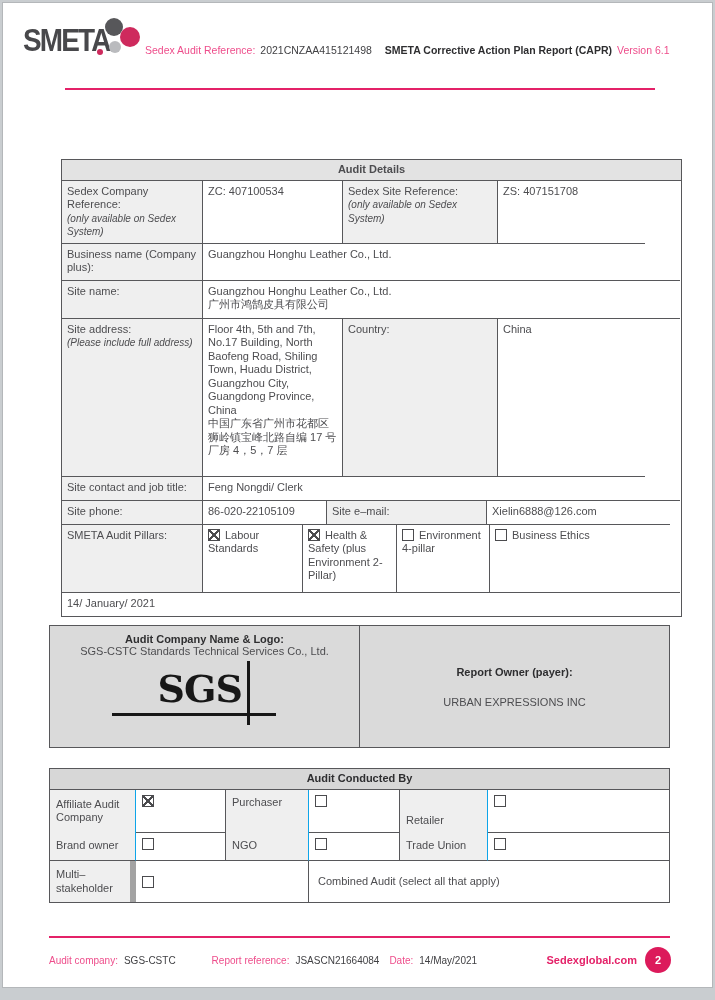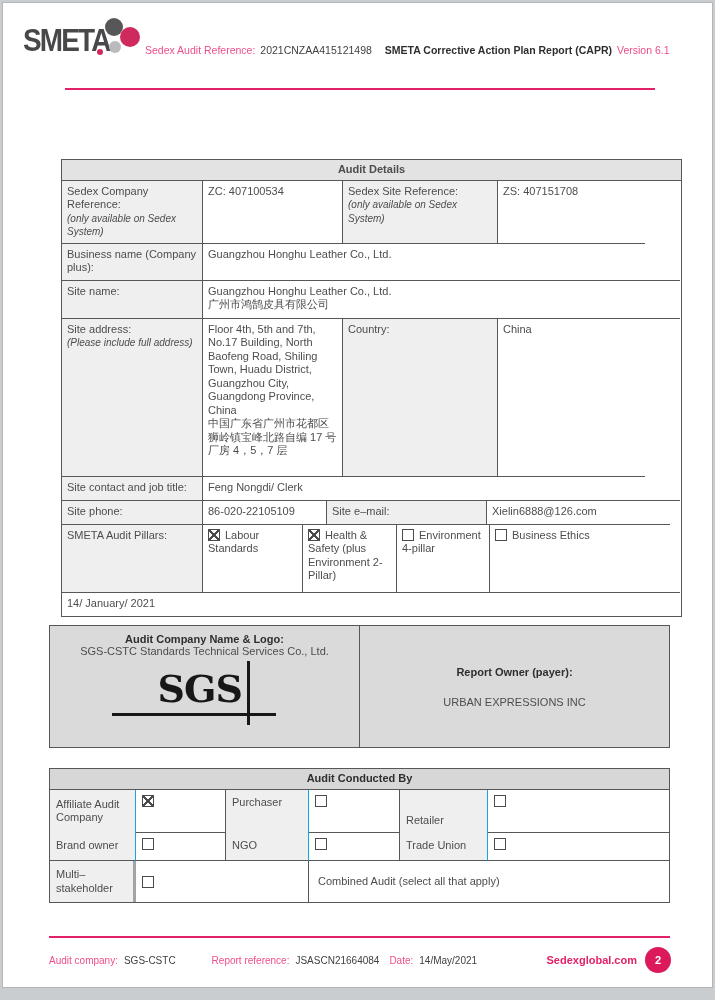--- a/index.html
+++ b/index.html
@@ -91,21 +91,21 @@
   .mcell {
     background: #efefef; border-right: 1px solid #0ea5e9; border-bottom: 1px solid #57575a;
     display: flex; flex-direction: column; grid-row: 2 / 4;
   }
   .mcell .l1 { height: 43px; display: flex; align-items: center; padding: 0 6px; }
   .mcell .l2 { height: 28px; display: flex; align-items: center; padding: 0 6px; }
   .mcell.low .l1 { align-items: flex-end; padding-bottom: 5px; }
   .cbcell { border-right: 1px solid #57575a; border-bottom: 1px solid #57575a; padding: 5px 6px; }
   .noR { border-right: none; }
   .noB { border-bottom: none; }
-  .lblcell { background: #efefef; border-right: 3px solid #a3a3a3; padding: 5px 6px; }
+  .lblcell { background: #efefef; border-right: 6px solid #a3a3a3; padding: 5px 6px; }
   .combined { display: flex; align-items: center; padding-left: 9px; }
   
   .rule-bottom { position: absolute; left: 46px; top: 933px; width: 621px; height: 2px; background: #e42168; }
   .footer { position: absolute; left: 46px; top: 944px; width: 622px; display: flex; align-items: center; font-size: 10px; }
   .footer .v { color: #414144; }
   .mr6 { margin-right: 6px; } .mr10 { margin-right: 10px; } .mr36 { margin-right: 36px; }
   .site-link { margin-left: auto; margin-right: 8px; font-size: 11px; font-weight: bold; color: #e42168; }
   .page-badge {
     width: 26px; height: 26px; border-radius: 50%; background: #dc1a5b; color: #fff;
     font-size: 11px; font-weight: bold; display: flex; align-items: center; justify-content: center;

